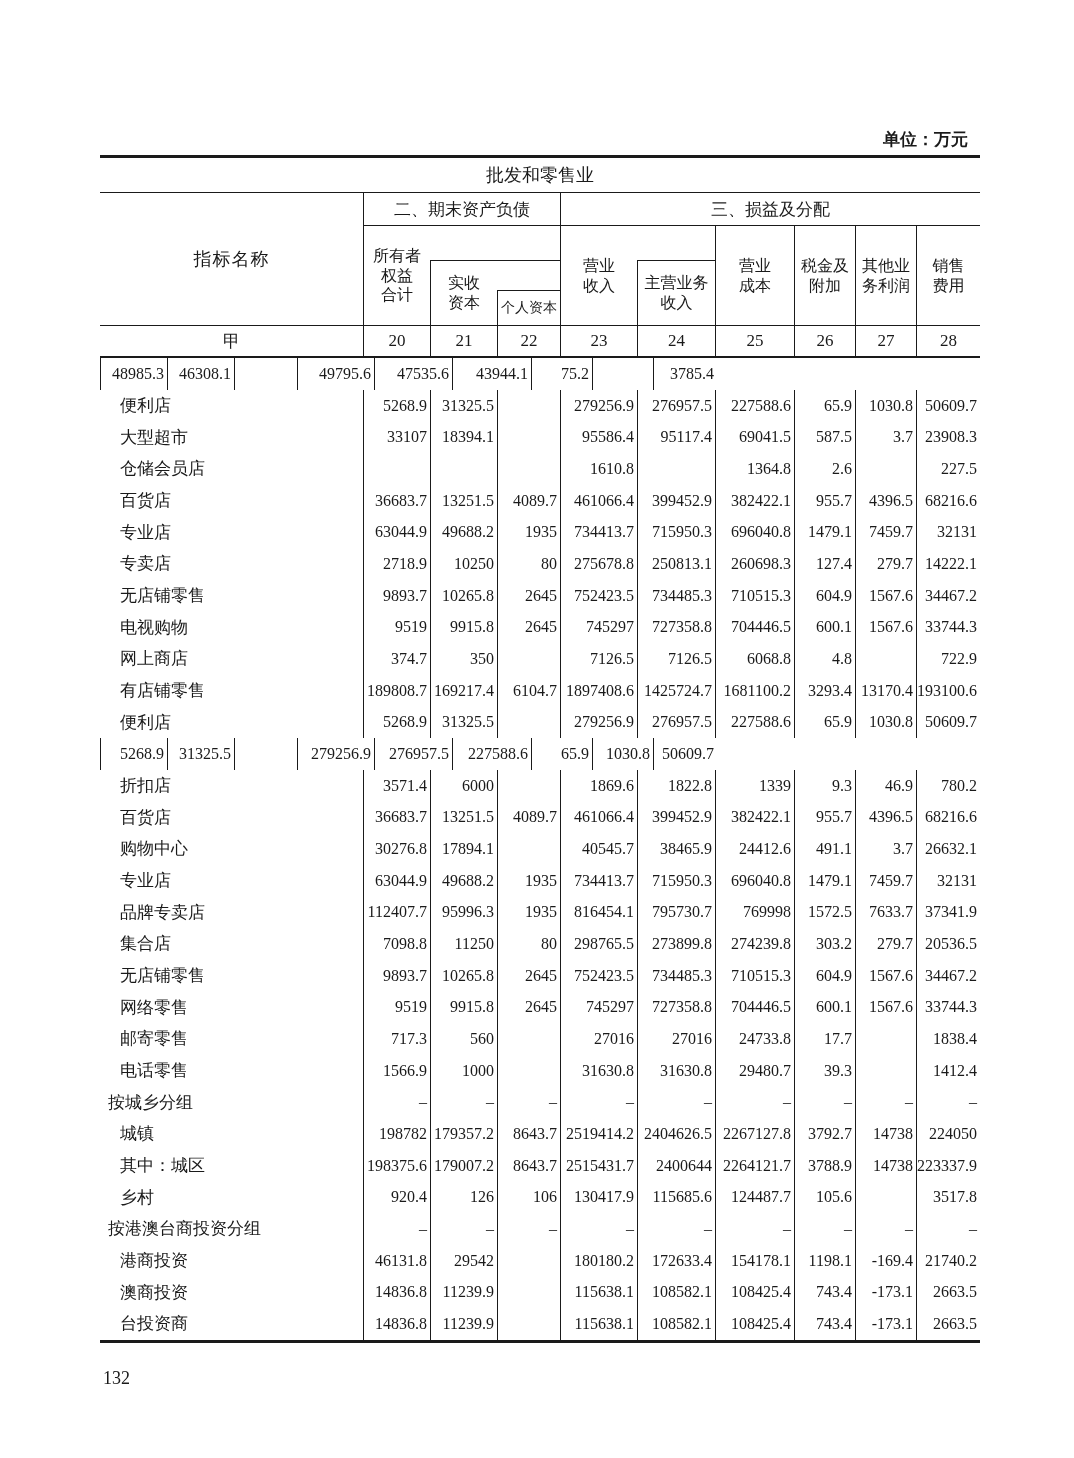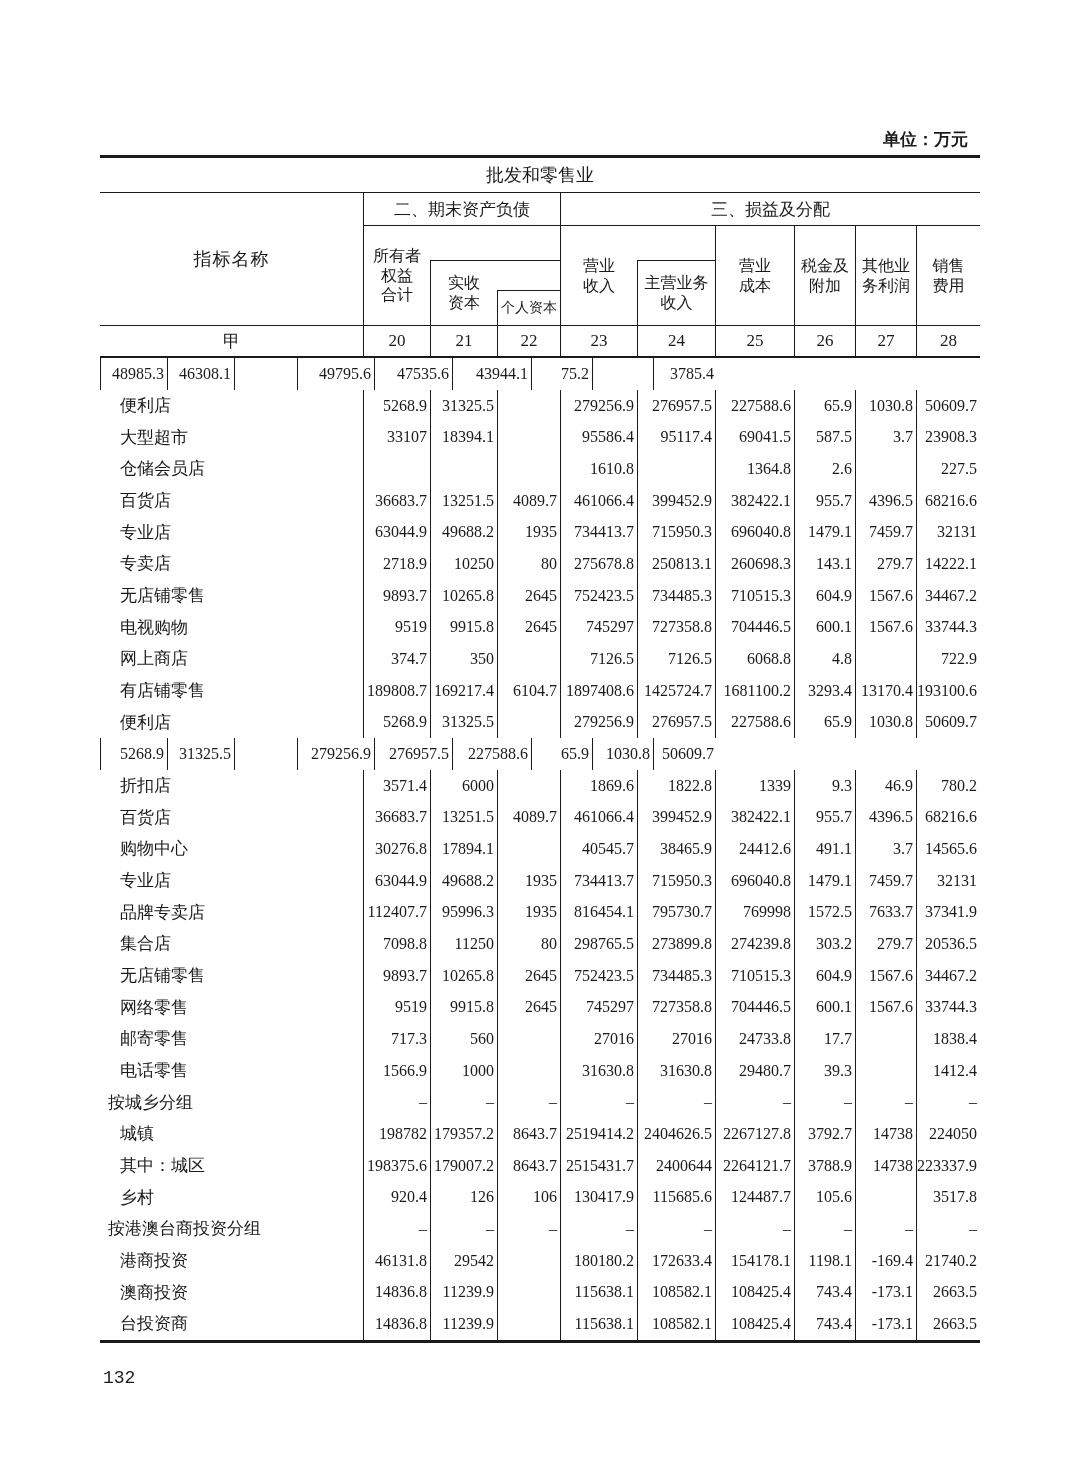--- a/index.html
+++ b/index.html
@@ -43,21 +43,21 @@
   .coderow .cc{display:flex;align-items:center;justify-content:center;height:100%;
                border-left:1px solid #1a1a1a;}
   .coderow .cstub{width:263px;border-left:none;display:flex;align-items:center;justify-content:center;}
   .row{display:flex;height:31.68px;font-size:16px;}
   .stub{width:263px;display:flex;align-items:center;font-size:17px;}
   .v{display:flex;align-items:center;justify-content:flex-end;height:100%;
      border-left:1px solid #1a1a1a;padding-right:3px;}
   .col0{width:67px;}.col1{width:67px;}.col2{width:63px;}.col3{width:77px;}.col4{width:78px;}
   .col5{width:79px;}.col6{width:61px;}.col7{width:61px;}.col8{width:64px;}
   .pageno{position:absolute;left:103px;top:1368px;
-          font-family:Liberation Mono, monospace;font-size:18px;}
+          font-family:Liberation Serif, serif;font-size:18px;}
 </style>
 </head>
 <body>
 
 <div class="page">
 
   <div class="unit">单位：万元</div>
 
   <div class="tbl">
 
@@ -180,21 +180,21 @@
         </div>
 
   <div class="row">
     <div class="stub" style="padding-left: 20px;">专卖店</div>
   <div class="v col0">2718.9</div>
           <div class="v col1">10250</div>
           <div class="v col2">80</div>
           <div class="v col3">275678.8</div>
           <div class="v col4">250813.1</div>
           <div class="v col5">260698.3</div>
-          <div class="v col6">143.1</div>
+          <div class="v col6">127.4</div>
           <div class="v col7">279.7</div>
           <div class="v col8">14222.1</div>
         </div>
 
   <div class="row">
     <div class="stub" style="padding-left: 20px;">无店铺零售</div>
   <div class="v col0">9893.7</div>
           <div class="v col1">10265.8</div>
           <div class="v col2">2645</div>
           <div class="v col3">752423.5</div>
@@ -298,21 +298,21 @@
   <div class="row">
     <div class="stub" style="padding-left: 20px;">购物中心</div>
   <div class="v col0">30276.8</div>
           <div class="v col1">17894.1</div>
           <div class="v col2"></div>
           <div class="v col3">40545.7</div>
           <div class="v col4">38465.9</div>
           <div class="v col5">24412.6</div>
           <div class="v col6">491.1</div>
           <div class="v col7">3.7</div>
-          <div class="v col8">14565.6</div>
+          <div class="v col8">26632.1</div>
         </div>
 
   <div class="row">
     <div class="stub" style="padding-left: 20px;">专业店</div>
   <div class="v col0">63044.9</div>
           <div class="v col1">49688.2</div>
           <div class="v col2">1935</div>
           <div class="v col3">734413.7</div>
           <div class="v col4">715950.3</div>
           <div class="v col5">696040.8</div>

